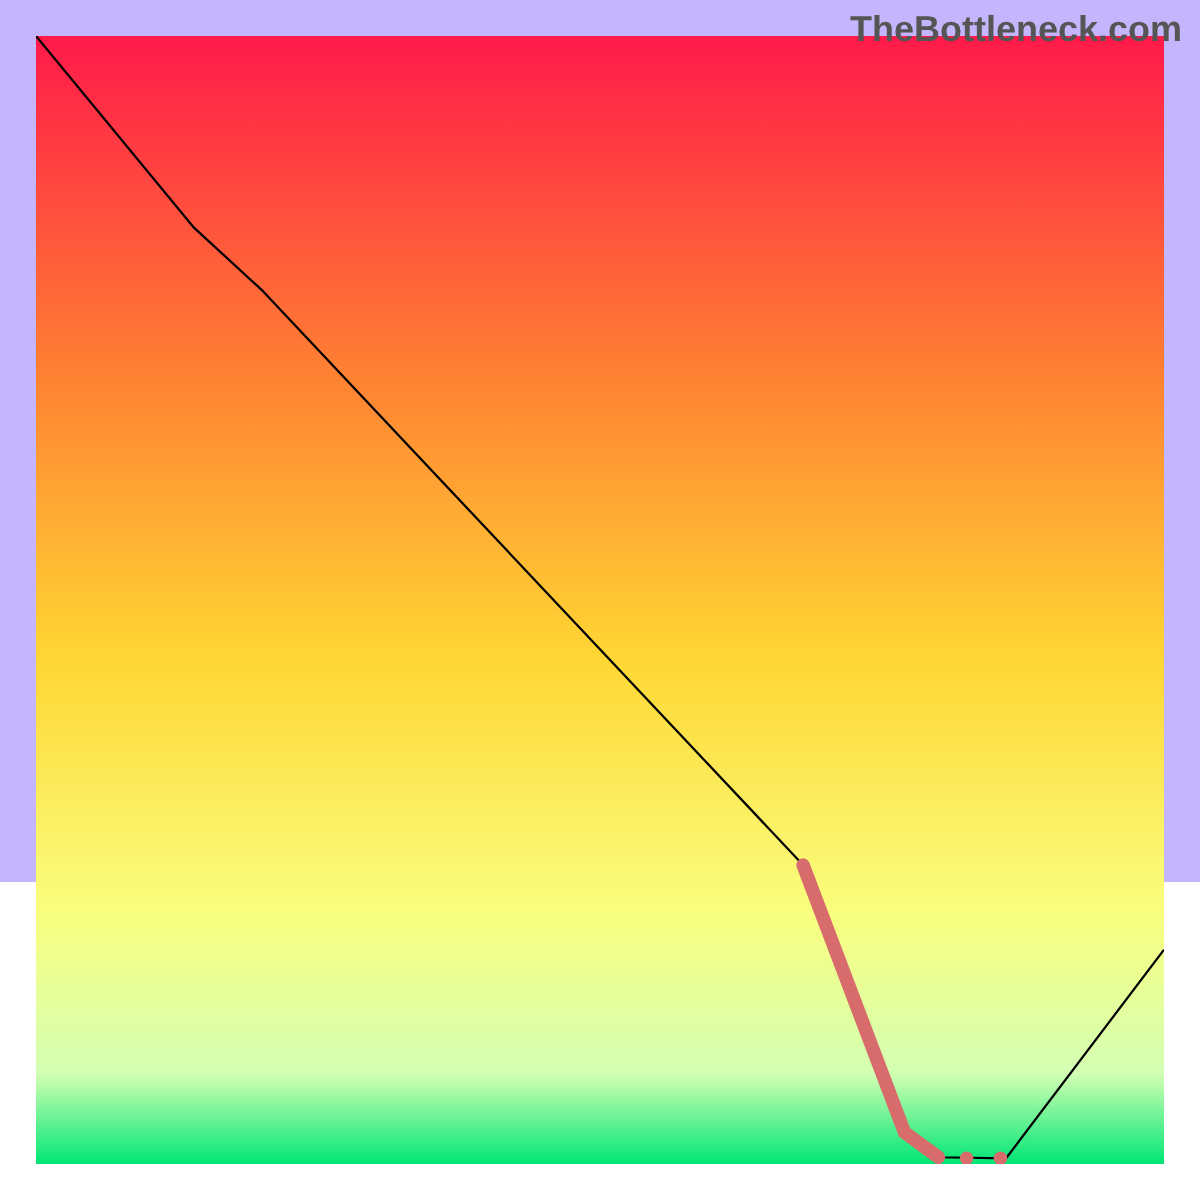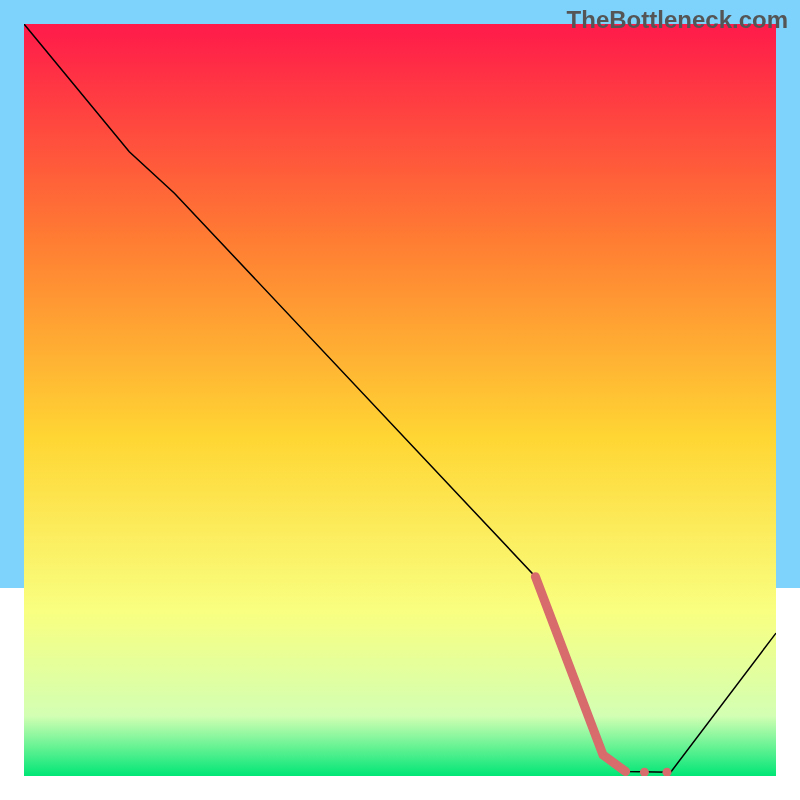--- a/index.html
+++ b/index.html
@@ -7,21 +7,21 @@
     padding: 0;
     width: 800px;
     height: 800px;
     overflow: hidden;
     font-family: Arial, sans-serif;
   }
   .chart-container {
     position: relative;
     width: 800px;
     height: 588px;
-    background: #7dd3fc;
+    background: #c4b5fd;
   }
   .watermark {
     position: absolute;
     top: 6px;
     right: 12px;
     font-size: 24px;
     font-weight: bold;
     color: #555;
     z-index: 10;
   }

